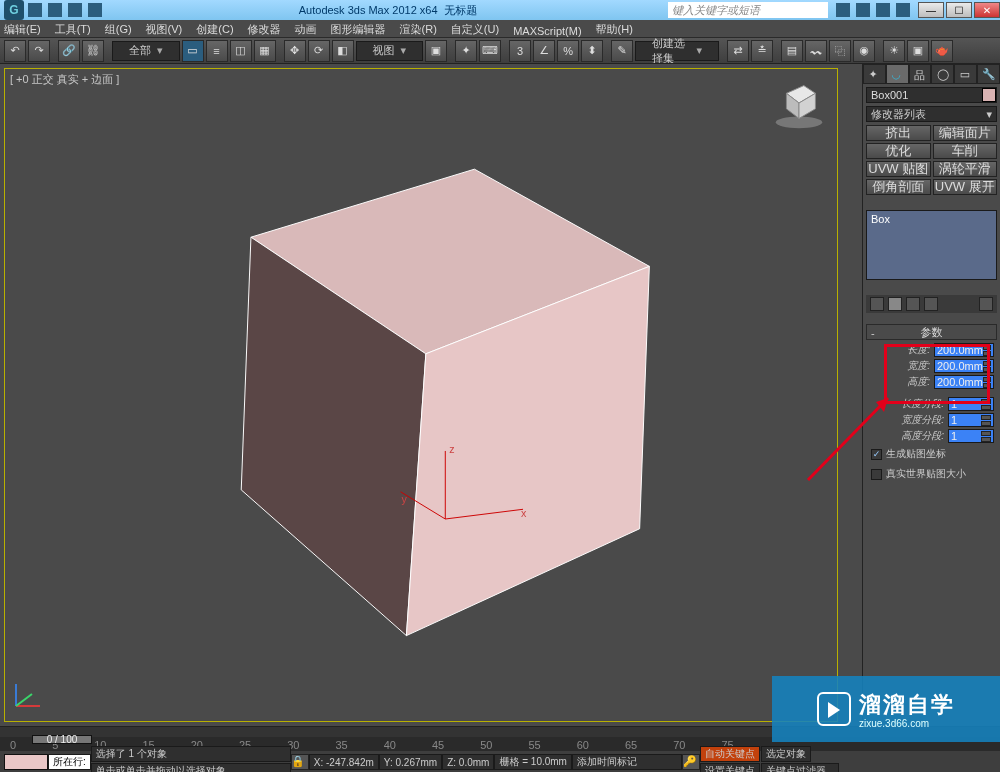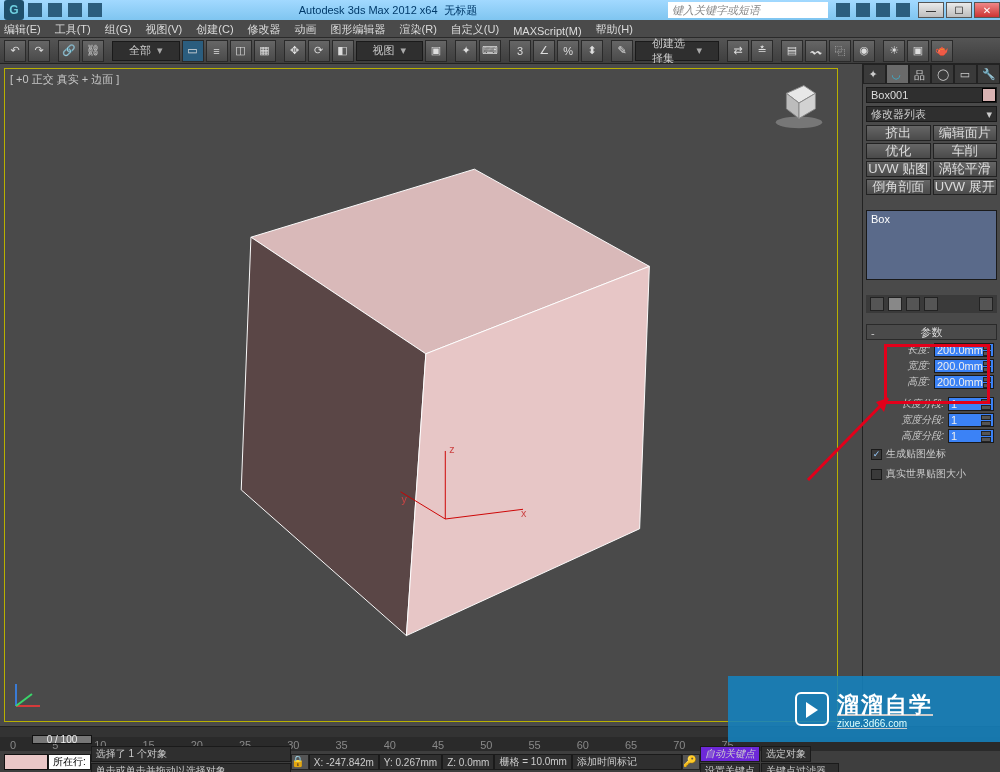--- a/index.html
+++ b/index.html
@@ -78,21 +78,21 @@
 .timeslider { height:10px; background:#333; position:relative; }
 .timeslider .knob{ position:absolute; left:32px; top:8px; width:60px; height:9px; background:#777; border:1px solid #111; color:#eee; font-size:10px; text-align:center; line-height:8px;}
 .timeruler { height:14px; background:#2a2a2a; color:#888; font-size:8px; display:flex; align-items:flex-end; padding:0 10px; gap:36px; overflow:hidden;}
 .statusbar { height:22px; display:flex; align-items:center; gap:0; padding:0 4px; }
 .statusbar .box{ height:16px; background:#2f2f2f; border:1px solid #1a1a1a; padding:0 4px; display:flex; align-items:center; color:#ccc; font-size:10px;}
 .statusbar .swatch2{ width:44px; height:16px; background:#e9c7c7; border:1px solid #111;}
 .statusbar .row-label{ background:#fff; color:#000; padding:0 4px;}
 .statusbar .mini{ width:18px; height:16px; background:#555; border:1px solid #222;}
 
 
-.watermark { position:absolute; right:0; bottom:30px; width:272px; height:66px; background:rgba(20,130,190,0.88); display:flex; align-items:center; justify-content:center; gap:8px;text-decoration:underline; }
+.watermark { position:absolute; right:0; bottom:30px; width:228px; height:66px; background:rgba(20,130,190,0.88); display:flex; align-items:center; justify-content:center; gap:8px; }
 .watermark .wlogo{ width:34px; height:34px; border:2px solid #fff; border-radius:6px; position:relative;}
 .watermark .wlogo:after{content:""; position:absolute; left:9px; top:8px; border-left:12px solid #fff; border-top:8px solid transparent; border-bottom:8px solid transparent;}
 .watermark .wtxt{ color:#fff; }
 .watermark .wtxt .big{ font-size:22px; font-weight:bold; letter-spacing:2px;}
 .watermark .wtxt .sml{ font-size:10px; color:#dff; margin-top:-2px;}
 </style>
 </head>
 <body>
 
 <div class="titlebar">
@@ -384,21 +384,21 @@
     </div>
     <div class="mini">🔒</div>
     <div class="box">X: -247.842m</div>
     <div class="box">Y: 0.267mm</div>
     <div class="box">Z: 0.0mm</div>
     <div class="box">栅格 = 10.0mm</div>
     <div class="box" style="width:110px;">添加时间标记</div>
     <div class="mini">🔑</div>
     <div style="display:flex; flex-direction:column; gap:1px;">
       <div style="display:flex; gap:1px;">
-        <div class="box" style="background:#6d28d9;font-style:italic;">自动关键点</div>
+        <div class="box" style="background:#c2410c;">自动关键点</div>
         <div class="box">选定对象</div>
       </div>
       <div style="display:flex; gap:1px;">
         <div class="box">设置关键点</div>
         <div class="box">关键点过滤器...</div>
       </div>
     </div>
   </div>
 </div>
 

